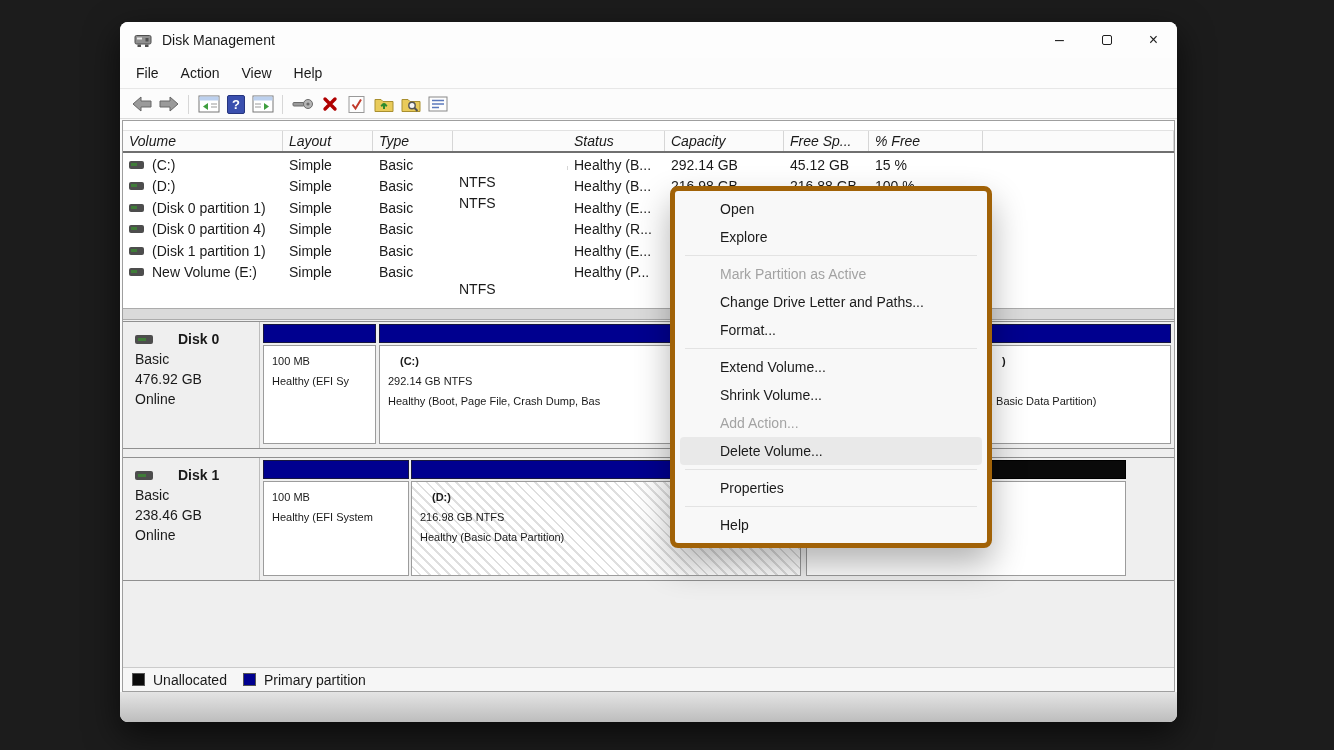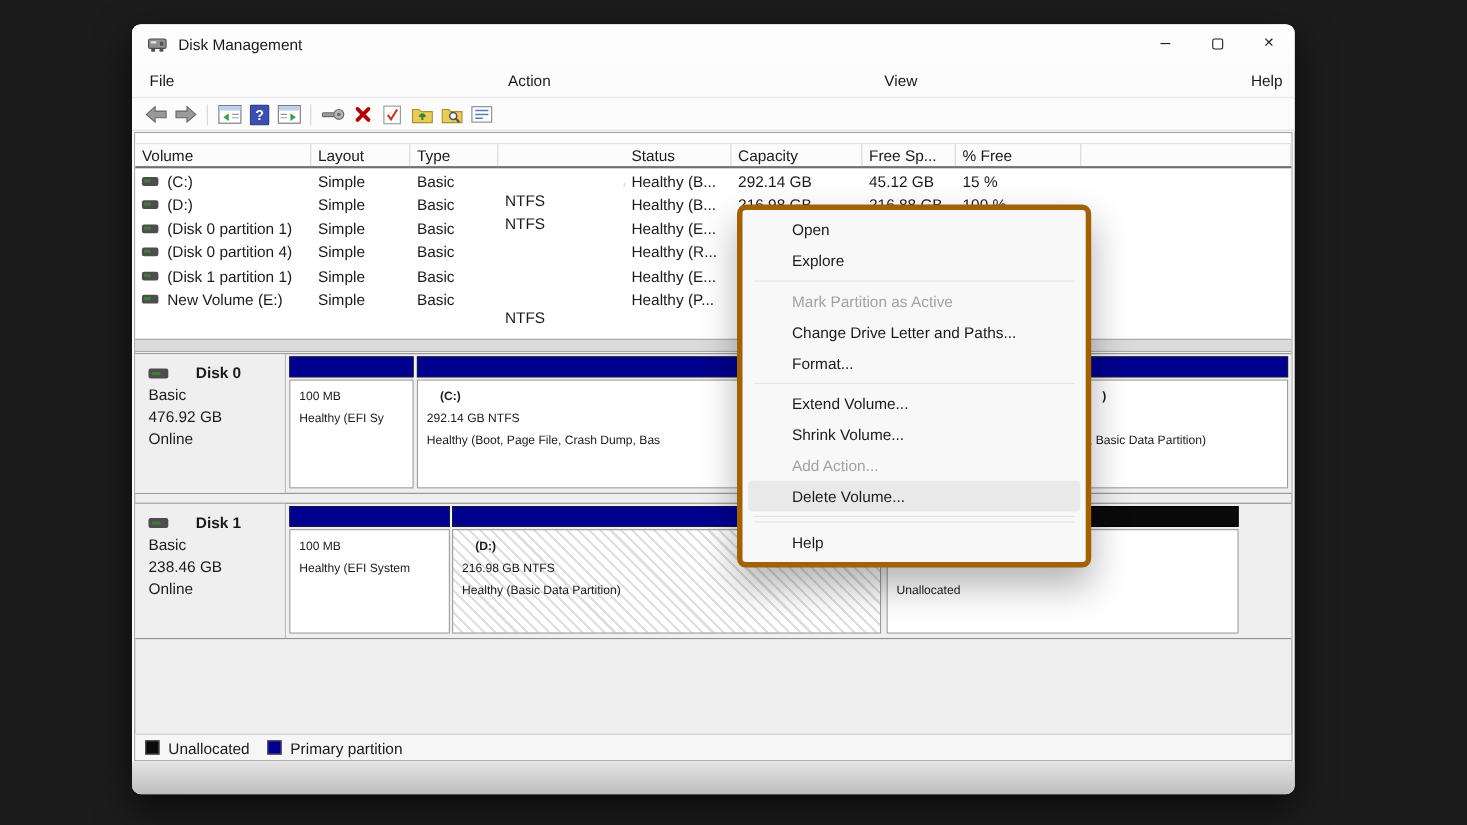--- a/index.html
+++ b/index.html
@@ -15,36 +15,36 @@
   .titlebar { position:absolute; left:0; top:0; right:0; height:36px; background:#fdfdfd;
               display:flex; align-items:center; }
   .title-text { margin-left:10px; font-size:14px; color:#1a1a1a; }
   .controls { position:absolute; right:0; top:0; height:36px; display:flex; }
   .ctrl { width:47px; height:36px; display:flex; align-items:center; justify-content:center;
           font-size:16px; color:#1f1f1f; }
   .max-box { width:10px; height:10px; border:1px solid #1f1f1f; border-radius:2px; }
 
   .menubar { position:absolute; left:0; top:36px; right:0; height:31px; background:#fcfcfc;
              border-bottom:1px solid #e7e7e7; display:flex; align-items:center;
-             padding-left:5px; font-size:14px; color:#1a1a1a;justify-content:space-between; }
+             padding-left:5px; font-size:14px; color:#1a1a1a; }
   .mitem { padding:5px 11px; border-radius:4px; }
 
   .toolbar { position:absolute; left:0; top:68px; right:0; height:29px; background:#fcfcfc;
              border-bottom:1px solid #dcdcdc; display:flex; align-items:center; padding-left:8px; }
   .tbtn { width:27px; height:25px; display:flex; align-items:center; justify-content:center; }
   .tsep { width:1px; height:19px; background:#d7d7d7; margin:0 6px; }
 
   
   .console { position:absolute; left:2px; right:2px; top:98px; bottom:30px;
              background:#efefef; border:1px solid #9f9f9f; }
 
   .listpane { position:absolute; left:0; right:0; top:0; height:187px; background:#ffffff; }
   .lheader { position:absolute; top:9px; left:0; right:0; height:23px; display:flex;
              background:#fbfbfb; border-top:1px solid #e2e2e2; border-bottom:2px solid #707070;
-             font-size:14px; color:#1a1a1a; }
+             font-size:14px; color:#1a1a1a;font-style:italic; }
   .hcell { border-right:1px solid #d6d6d6; padding:2px 6px; white-space:nowrap; overflow:hidden; }
   .w-vol{width:160px;} .w-lay{width:90px;} .w-type{width:80px;} .w-fs{width:115px;margin-top:35px;}
   .w-stat{width:97px;} .w-cap{width:119px;} .w-free{width:85px;} .w-pct{width:114px;}
   .w-rest{flex:1;}
   .lrow { position:absolute; left:0; right:0; height:21px; display:flex; align-items:center;
           font-size:14px; color:#1a1a1a; }
   .cell { padding:0 6px; white-space:nowrap; overflow:hidden; }
   .vol-cell { display:flex; align-items:center; gap:8px; }
   .drive-ico { width:15px; height:8px; background:#4d4d4d; border-radius:2px;
                position:relative; flex:none; }
@@ -382,18 +382,19 @@
       <div class="ctx-sep"></div>
       <div class="ctx-item disabled">Mark Partition as Active</div>
       <div class="ctx-item">Change Drive Letter and Paths...</div>
       <div class="ctx-item">Format...</div>
       <div class="ctx-sep"></div>
       <div class="ctx-item">Extend Volume...</div>
       <div class="ctx-item">Shrink Volume...</div>
       <div class="ctx-item disabled">Add Action...</div>
       <div class="ctx-item hl">Delete Volume...</div>
       <div class="ctx-sep"></div>
+      <div class="ctx-item">Properties</div>
       <div class="ctx-sep"></div>
       <div class="ctx-item">Help</div>
     </div>
 
   </div>
 </div>
 
 </body></html>

